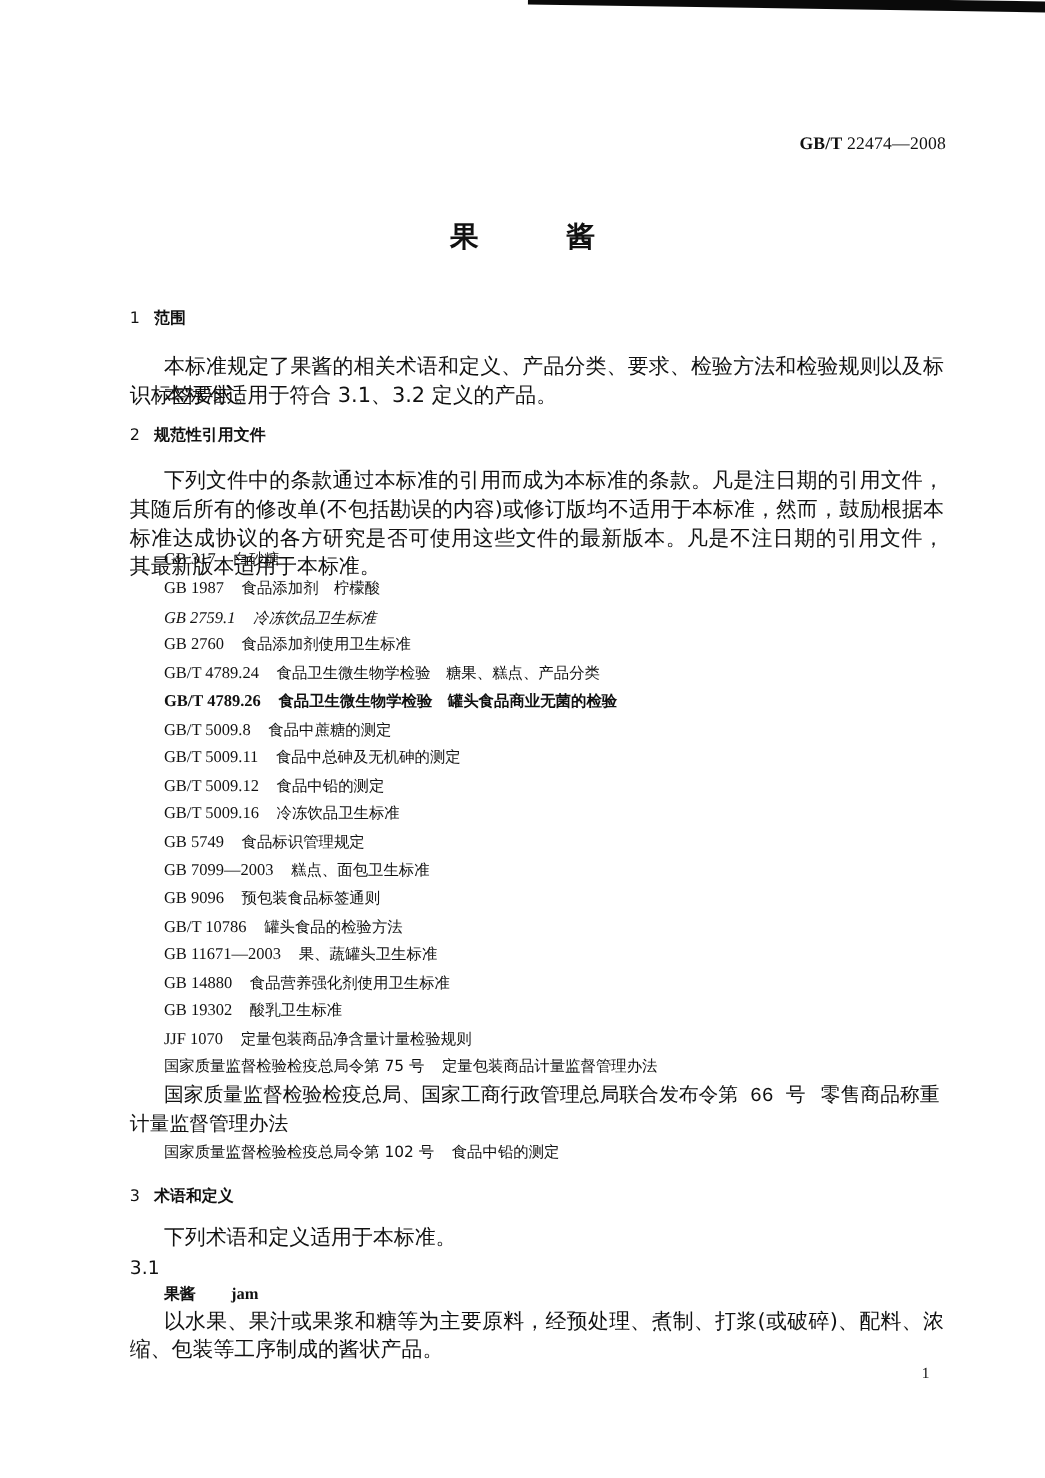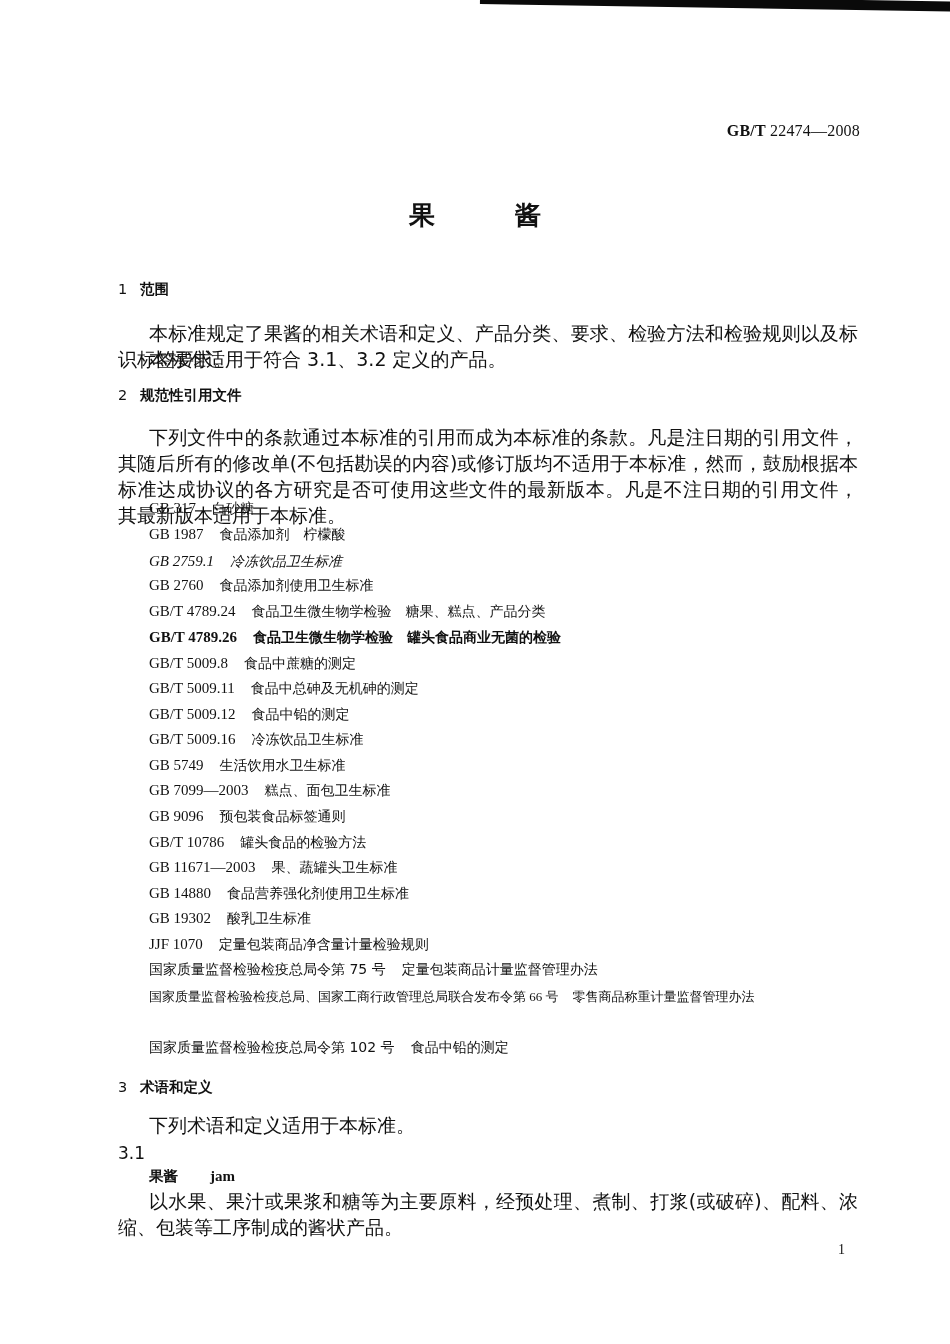--- a/index.html
+++ b/index.html
@@ -35,22 +35,22 @@
     text-align: justify;
   }
   .indent { text-indent: 31px; }
   .ref {
     position: absolute; left: 31px; font-size: 14.5px; white-space: nowrap;
     font-family: "Liberation Serif", serif;
   }
   .ref .code { display: inline-block; margin-right: 16px; font-size: 15px; text-align: center; }
   .ref .title { font-family: "DejaVu Sans", sans-serif; font-size: 14px; }
   .ref-wrap {
-    position: absolute; left: 0; width: 740px; font-family: Liberation Serif, serif;
-    font-size: 13px; line-height: 26px; text-indent: 31px;
+    position: absolute; left: 0; width: 740px; font-family: Liberation Mono, monospace;
+    font-size: 18px; line-height: 26px; text-indent: 31px;
   }
   .ref-wrap .code { margin-right: 14px; }
   .clause-num { position: absolute; left: 0; font-family: "DejaVu Sans", sans-serif; font-size: 17px; }
   .term { position: absolute; left: 31px; font-size: 14.5px; font-weight: bold; font-family: "DejaVu Sans", sans-serif; }
   .term .en { font-family: "Liberation Serif", serif; margin-left: 32px; font-size: 15px; }
   .page-num { position: absolute; left: 838px; top: 1242px; font-family: "Liberation Serif", serif; font-size: 14px; }
 </style>
 </head>
 <body>
 
@@ -81,21 +81,21 @@
   <div class="ref" style="top:500px;"><span class="code">GB 317</span><span class="title">白砂糖</span></div>
   <div class="ref" style="top:526px;"><span class="code">GB 1987</span><span class="title">食品添加剂　柠檬酸</span></div>
   <div class="ref" style="top:553px;font-style:italic;"><span class="code">GB 2759.1</span><span class="title">冷冻饮品卫生标准</span></div>
   <div class="ref" style="top:577px;"><span class="code">GB 2760</span><span class="title">食品添加剂使用卫生标准</span></div>
   <div class="ref" style="top:603px;"><span class="code">GB/T 4789.24</span><span class="title">食品卫生微生物学检验　糖果、糕点、产品分类</span></div>
   <div class="ref" style="top:629px;font-weight:bold;"><span class="code">GB/T 4789.26</span><span class="title">食品卫生微生物学检验　罐头食品商业无菌的检验</span></div>
   <div class="ref" style="top:655px;"><span class="code">GB/T 5009.8</span><span class="title">食品中蔗糖的测定</span></div>
   <div class="ref" style="top:680px;"><span class="code">GB/T 5009.11</span><span class="title">食品中总砷及无机砷的测定</span></div>
   <div class="ref" style="top:706px;"><span class="code">GB/T 5009.12</span><span class="title">食品中铅的测定</span></div>
   <div class="ref" style="top:731px;"><span class="code">GB/T 5009.16</span><span class="title">冷冻饮品卫生标准</span></div>
-  <div class="ref" style="top:757px;"><span class="code">GB 5749</span><span class="title">生活饮用水卫生标准</span></div>
+  <div class="ref" style="top:757px;"><span class="code">GB 5749</span><span class="title">食品标识管理规定</span></div>
   <div class="ref" style="top:782px;"><span class="code">GB 7099—2003</span><span class="title">糕点、面包卫生标准</span></div>
   <div class="ref" style="top:808px;"><span class="code">GB 9096</span><span class="title">预包装食品标签通则</span></div>
   <div class="ref" style="top:834px;"><span class="code">GB/T 10786</span><span class="title">罐头食品的检验方法</span></div>
   <div class="ref" style="top:859px;"><span class="code">GB 11671—2003</span><span class="title">果、蔬罐头卫生标准</span></div>
   <div class="ref" style="top:885px;"><span class="code">GB 14880</span><span class="title">食品营养强化剂使用卫生标准</span></div>
   <div class="ref" style="top:910px;"><span class="code">GB 19302</span><span class="title">酸乳卫生标准</span></div>
   <div class="ref" style="top:936px;"><span class="code">JJF 1070</span><span class="title">定量包装商品净含量计量检验规则</span></div>
   <div class="ref" style="top:961px;"><span class="code title">国家质量监督检验检疫总局令第 75 号</span><span class="title">定量包装商品计量监督管理办法</span></div>
   <div class="ref-wrap" style="top:984px;"><span class="code">国家质量监督检验检疫总局、国家工商行政管理总局联合发布令第 66 号</span><span>零售商品称重计量监督管理办法</span></div>
   <div class="ref" style="top:1039px;"><span class="code title">国家质量监督检验检疫总局令第 102 号</span><span class="title">食品中铅的测定</span></div>

